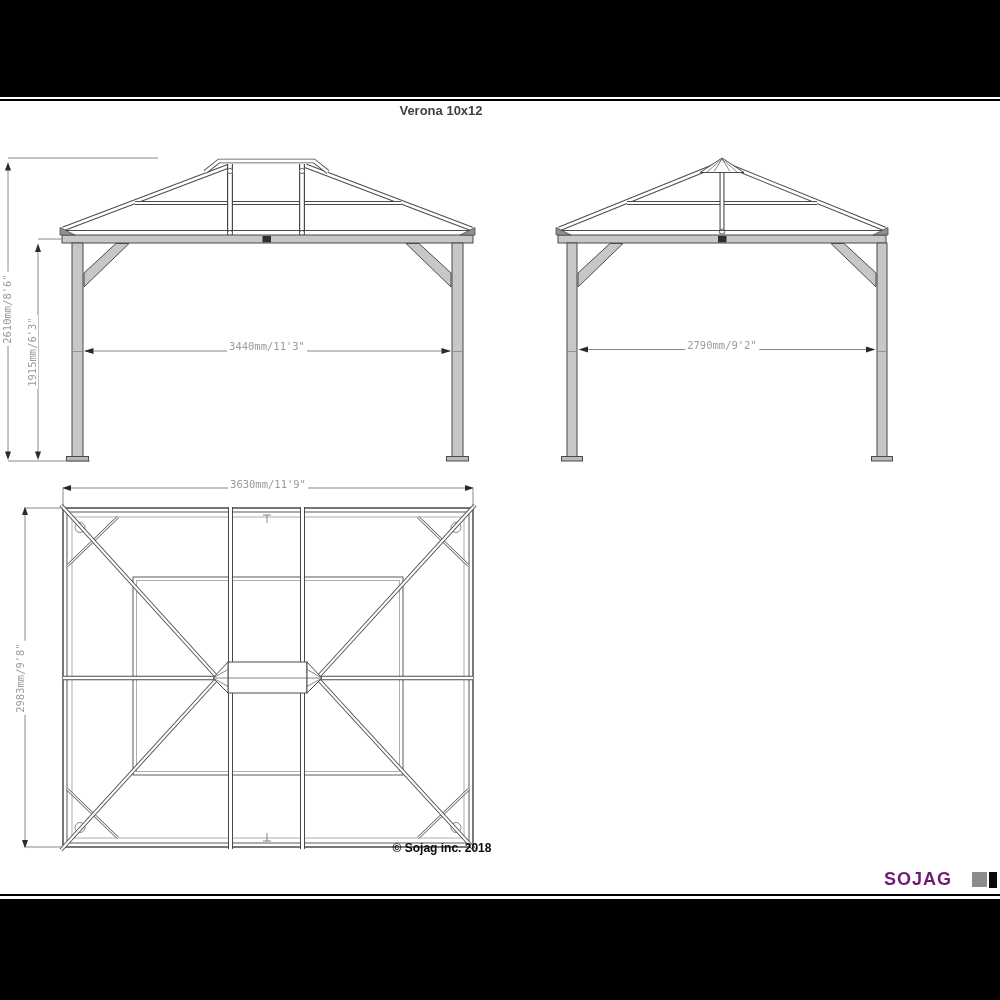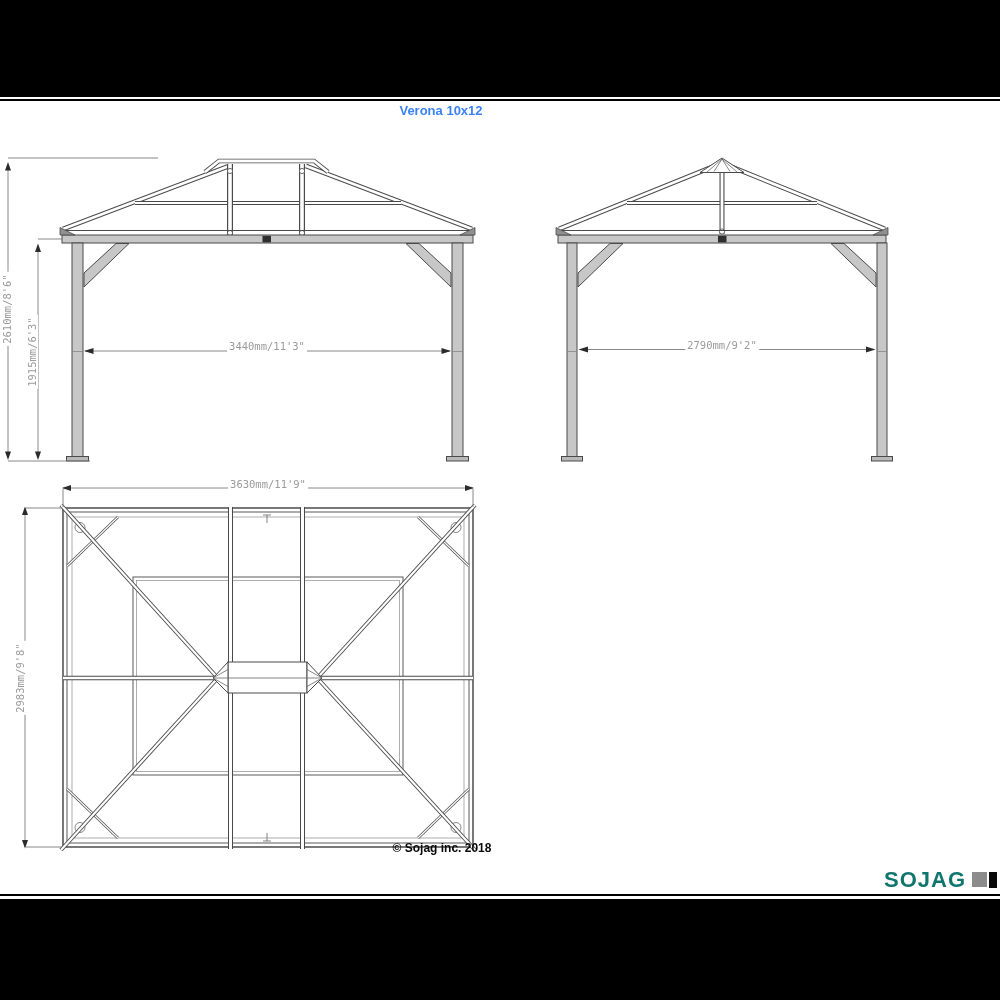--- a/index.html
+++ b/index.html
@@ -36,25 +36,25 @@
   .dim{stroke:#7a7a7a;stroke-width:.9;fill:none}
   .arr{fill:#2b2b2b;stroke:none}
   .white{fill:#fff;stroke:#4a4a4a;stroke-width:1}
 
   
   .dim-label{position:absolute;font-family:"DejaVu Sans Mono",monospace;font-size:10.5px;
              color:#9b9b9b;white-space:nowrap;background:#fff;padding:0 2px;line-height:12px;
              transform:translate(-50%,-50%);}
   .dim-label.rot{transform:translate(-50%,-50%) rotate(-90deg);}
   .title{position:absolute;left:441px;top:110px;transform:translate(-50%,-50%);
-         font-size:13px;font-weight:700;color:#3b82f6;white-space:nowrap;}
+         font-size:13px;font-weight:700;color:#404040;white-space:nowrap;}
   .copyright{position:absolute;left:442px;top:848px;transform:translate(-50%,-50%);
              font-size:12px;font-weight:700;color:#0a0a0a;white-space:nowrap;}
-  .brand{position:absolute;left:884px;top:871px;font-size:22px;font-weight:700;
-         letter-spacing:1px;color:#0f766e;line-height:17px;white-space:nowrap;}
+  .brand{position:absolute;left:884px;top:871px;font-size:18px;font-weight:700;
+         letter-spacing:1px;color:#701a75;line-height:17px;white-space:nowrap;}
   .brand-sq{position:absolute;top:872px;width:15px;height:15px;}
   .brand-sq.gray{left:971.5px;background:#8c8c8c;}
   .brand-sq.black{left:989px;width:7.5px;height:15.5px;background:#0a0a0a;}
 </style>
 </head>
 <body>
 
 <div class="canvas">
 
   <div class="bar top"></div>

